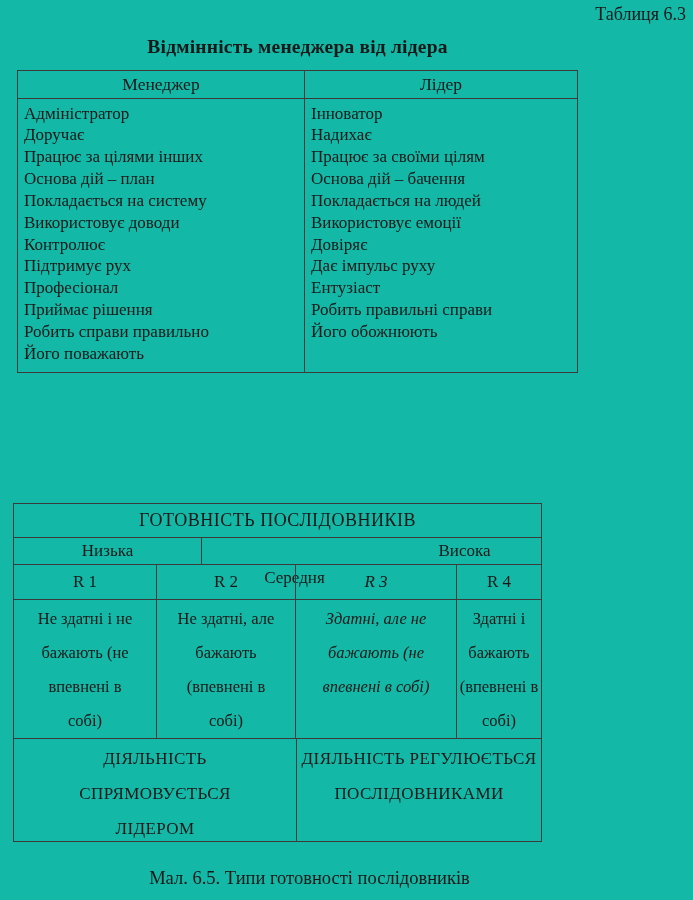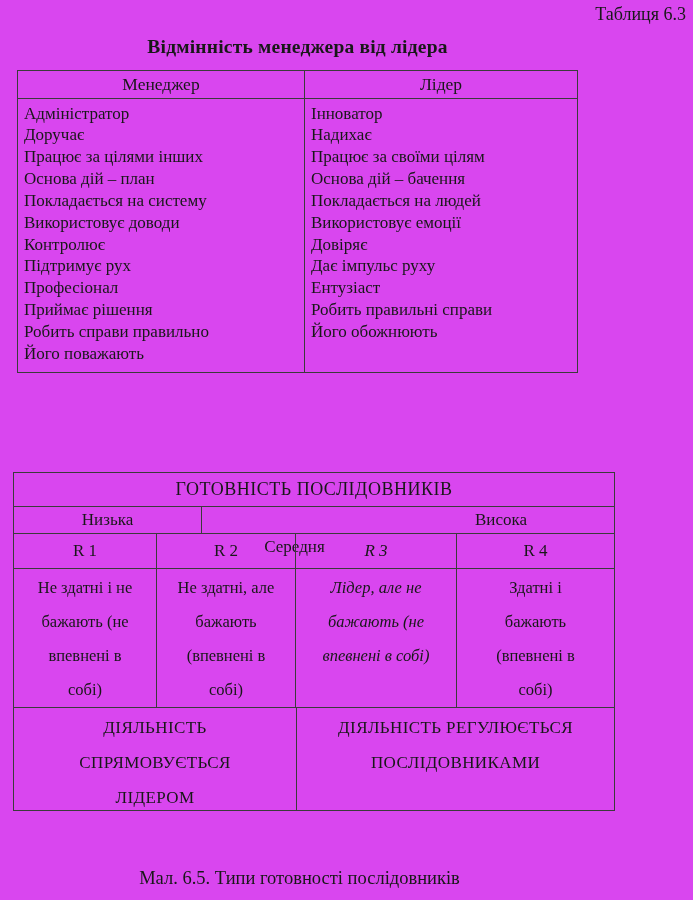--- a/index.html
+++ b/index.html
@@ -1,19 +1,19 @@
 <!DOCTYPE html>
 <html><head>
 <meta charset="utf-8">
 <style>
   html,body{margin:0;padding:0;background:#e8e8e8;}
   .page{
     position:relative;
     width:693px;height:900px;
-    background:#d946ef;
+    background:#14b8a6;
     font-family:"Liberation Serif","DejaVu Serif",serif;
     color:#181818;
     overflow:hidden;
   }
   
   .table-label{
     position:absolute;top:4px;right:7px;
     font-size:18px;
   }
   .title1{
@@ -43,21 +43,21 @@
     box-sizing:border-box;
     padding:4px 0 0 6px;
   }
   .t1col.left{width:287px;border-right:1.5px solid #3b3b3b;}
   .t1col.right{flex:1;}
   .t1line{
     font-size:17px;line-height:21.85px;white-space:nowrap;
   }
   
   .t2{
-    position:absolute;left:13px;top:472px;width:602px;
+    position:absolute;left:13px;top:503px;width:529px;
     border:1.5px solid #3b3b3b;
     box-sizing:border-box;
   }
   .t2r{display:flex;border-bottom:1.5px solid #3b3b3b;box-sizing:border-box;}
   .t2r:last-child{border-bottom:none;}
   .t2r1{height:33.5px;}
   .t2r2{height:27.5px;}
   .t2r3{height:34.5px;}
   .t2r4{height:139px;}
   .t2r5{height:102px;}
@@ -81,21 +81,21 @@
   .t2c-lines{padding-top:2px;}
   .t2line{
     font-size:16.5px;line-height:34px;white-space:nowrap;text-align:center;
   }
   .t2line5{
     font-size:17px;line-height:35px;white-space:nowrap;text-align:center;
     letter-spacing:.4px;
   }
   
   .caption{
-    position:absolute;top:868px;left:11px;width:577px;
+    position:absolute;top:868px;left:21px;width:577px;
     text-align:center;font-size:18.5px;
   }
 </style>
 </head>
 <body>
 
 <div class="page">
 
   <div class="table-label">Таблиця 6.3</div>
 
@@ -159,21 +159,21 @@
           <div class="t2line">впевнені в</div>
           <div class="t2line">собі)</div>
         </div>
         <div class="t2c t2c-lines">
           <div class="t2line">Не здатні, але</div>
           <div class="t2line">бажають</div>
           <div class="t2line">(впевнені в</div>
           <div class="t2line">собі)</div>
         </div>
         <div class="t2c t2c-lines">
-          <div class="t2line">Лідер, але не</div>
+          <div class="t2line">Здатні, але не</div>
           <div class="t2line">бажають (не</div>
           <div class="t2line">впевнені в собі)</div>
         </div>
         <div class="t2c t2c-lines">
           <div class="t2line">Здатні і</div>
           <div class="t2line">бажають</div>
           <div class="t2line">(впевнені в</div>
           <div class="t2line">собі)</div>
         </div>
       </div>

